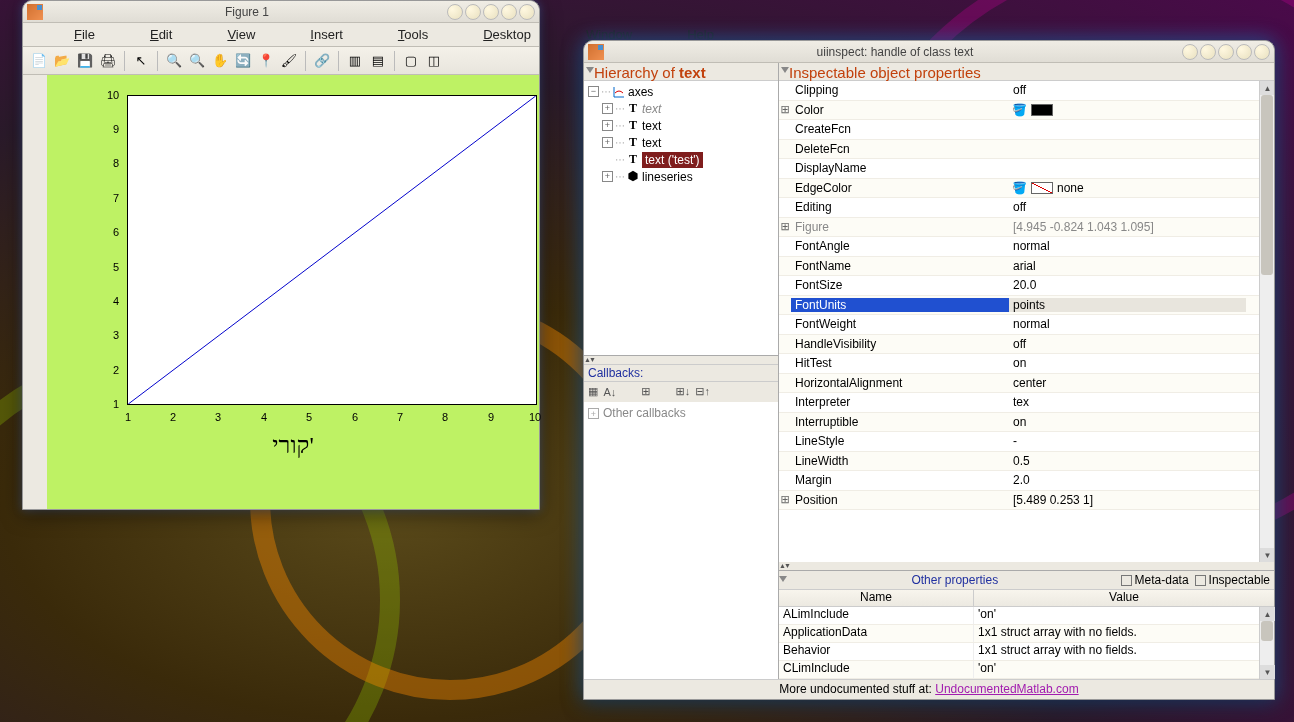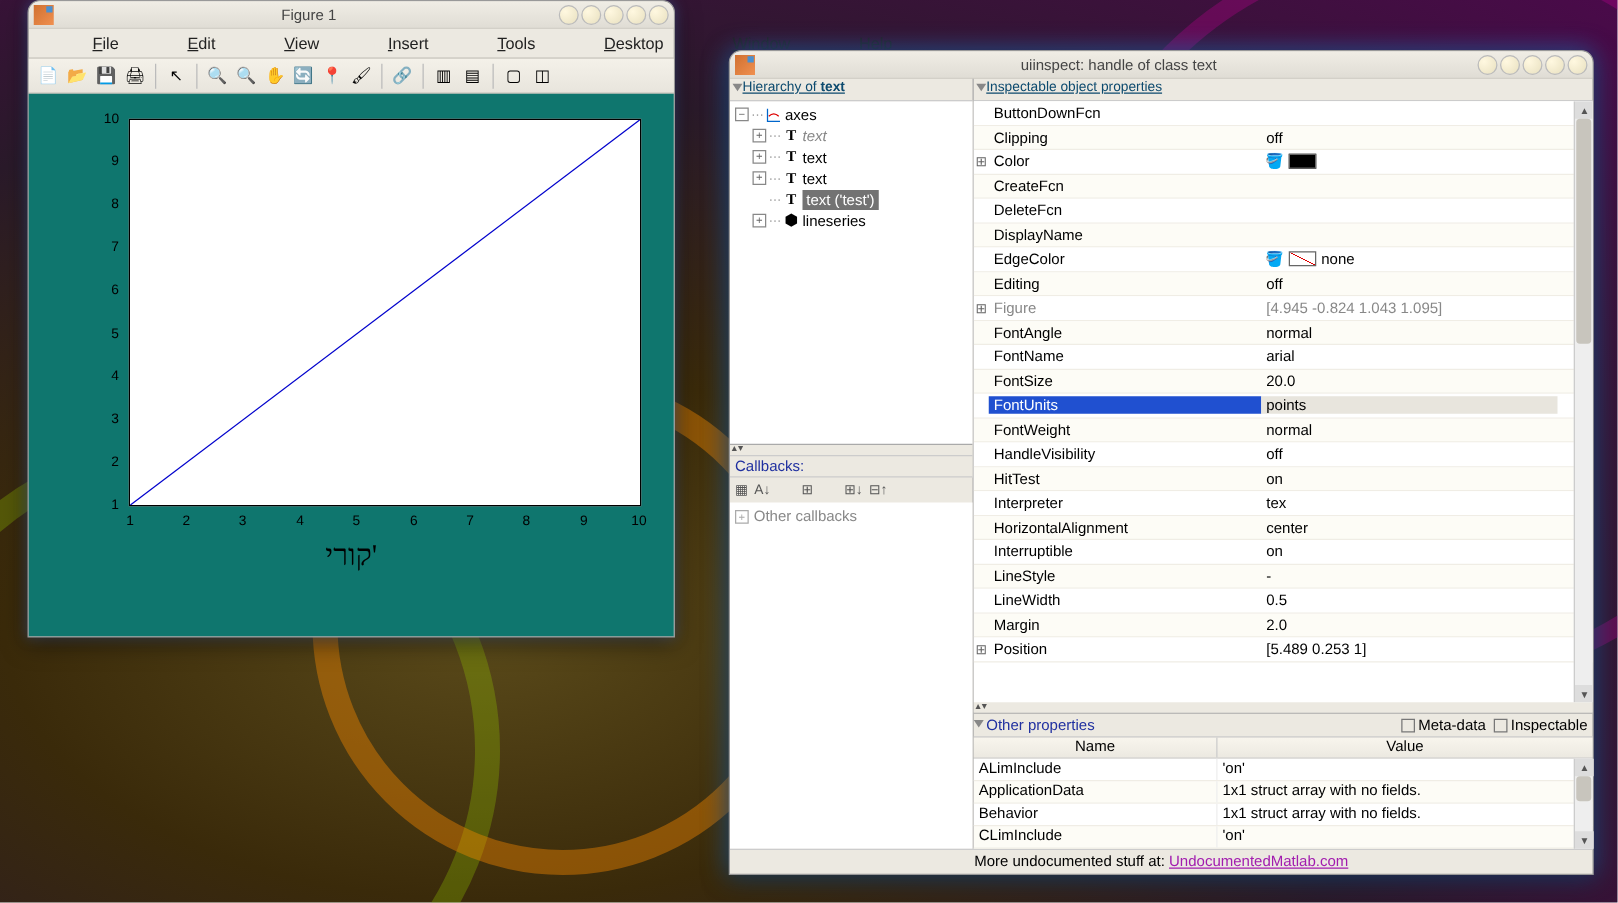--- a/index.html
+++ b/index.html
@@ -29,38 +29,38 @@
 .titlebtn { width: 16px; height: 16px; border-radius: 50%; background: radial-gradient(circle at 30% 30%, #fff8e0, #e8e0c0); border: 1px solid #bbb; }
 
 .menubar { height: 24px; display: flex; align-items: center; padding: 0 4px; border-bottom: 1px solid #c0bdb5; }
 .menubar span { padding: 2px 8px; color: #222; font-size: 13px; text-decoration: underline; text-decoration-color: transparent; margin-left: 39px; }
 .menubar span::first-letter { text-decoration: underline; }
 
 .toolbar { height: 28px; background: linear-gradient(#f4f1e9, #e8e5dd); border-bottom: 1px solid #c0bdb5; display: flex; align-items: center; padding: 0 6px; gap: 3px; }
 .sep { width: 1px; height: 20px; background: #bbb; margin: 0 3px; }
 .tbtn { width: 20px; height: 20px; display: flex; align-items: center; justify-content: center; border-radius: 2px; font-size: 13px; }
 
-.figure-canvas { flex: 1; background: #0f766e; padding: 10px; position: relative; }
+.figure-canvas { flex: 1; background: #bef264; padding: 10px; position: relative; margin-left: 24px; }
 .plot-box { position: absolute; left: 80px; top: 20px; width: 410px; height: 310px; background: #fff; border: 1px solid #000; }
 .plot-line { width: 100%; height: 100%; }
 .axis-label { position: absolute; font-size: 11px; color: #000; }
 .xlabel-text { position: absolute; left: 50%; transform: translateX(-50%); bottom: 50px; font-size: 24px; font-family: serif; }
 
 
 .uiinspect { left: 583px; top: 40px; width: 692px; height: 660px; box-shadow: 0 4px 20px rgba(0,0,0,0.5), 0 0 20px rgba(50,150,255,0.6); }
 .inspect-body { flex: 1; display: flex; }
 .left-col { width: 195px; border-right: 1px solid #aaa; display: flex; flex-direction: column; }
-.panel-header { height: 18px; font-size: 11px; color: #0c4a6e; padding: 1px 10px; border-bottom: 1px solid #ccc; position: relative; text-decoration: underline; }
+.panel-header { height: 18px; font-size: 15px; color: #c2410c; padding: 1px 10px; border-bottom: 1px solid #ccc; position: relative; }
 .panel-header::before { content: ""; position: absolute; left: 2px; top: 4px; width: 0; height: 0; border-left: 4px solid transparent; border-right: 4px solid transparent; border-top: 6px solid #888; }
 .tree { flex: 1; background: #fff; font-size: 12px; padding: 2px 0; border-bottom: 1px solid #aaa; }
 .tree-row { display: flex; align-items: center; height: 17px; padding-left: 4px; }
 .tree-toggle { width: 11px; height: 11px; border: 1px solid #888; font-size: 9px; line-height: 8px; text-align: center; margin-right: 2px; color: #666; }
 .tree-dots { color: #aaa; letter-spacing: -1px; font-size: 10px; }
 .tree-icon { width: 14px; height: 14px; margin: 0 2px; display:flex;align-items:center;justify-content:center;font-weight:bold;font-family:serif; }
-.tree-sel { background: #737373; color: #fff; padding: 1px 3px; }
+.tree-sel { background: #7f1d1d; color: #fff; padding: 1px 3px; }
 .tree-italic { color: #888; font-style: italic; }
 .splitter { height: 8px; background: #ece9e1; position: relative; }
 .splitter::before { content: "▲▼"; position: absolute; left: 0px; font-size: 7px; letter-spacing: -2px; color: #555; }
 .callbacks-header { height: 18px; background: #ece9e1; font-size: 12px; color: #2030a0; padding: 1px 4px; border-top: 1px solid #ccc; border-bottom: 1px solid #ccc; }
 .callback-toolbar { height: 20px; display: flex; align-items: center; gap: 5px; padding: 0 4px; }
 .cbt { font-size: 11px; color: #555; }
 .callback-body { flex: 1; background: #fff; padding: 4px; }
 .other-cb { color: #888; font-size: 12px; }
 .cb-plus { width: 11px; height: 11px; border: 1px solid #aaa; display: inline-flex; align-items: center; justify-content: center; font-size: 9px; color: #aaa; margin-right: 4px; }
 
@@ -78,21 +78,21 @@
 .prop-disabled { color: #888; }
 .dd { width: 10px; color: #555; font-size: 8px; }
 .swatch { width: 22px; height: 12px; border: 1px solid #666; }
 .color-btn { width: 14px; height: 14px; display:flex;align-items:center;justify-content:center; }
 .scrollbar { position: absolute; right: 0; top: 0; width: 15px; height: 100%; background: #eee; border-left: 1px solid #ccc; }
 .scroll-thumb { position: absolute; left: 1px; right: 1px; top: 14px; height: 180px; background: #c8c5bd; border-radius: 3px; }
 .scroll-arrow { position: absolute; left: 0; width: 15px; height: 14px; background: #ddd; display:flex;align-items:center;justify-content:center;font-size:8px;color:#555; }
 
 .other-props { border-top: 1px solid #aaa; }
 .other-header { display: flex; align-items: center; height: 18px; font-size: 12px; padding: 0 4px; }
-.other-title { color: #2030a0; flex: 1; padding-left: 6px; position: relative; }
+.other-title { color: #2030a0; flex: 1; padding-left: 6px; position: relative; text-align: center; }
 .other-title::before { content: ""; position: absolute; left: -4px; top: 3px; width: 0; height: 0; border-left: 4px solid transparent; border-right: 4px solid transparent; border-top: 6px solid #888; }
 .chk { width: 11px; height: 11px; border: 1px solid #777; margin-right: 3px; }
 .other-cols { display: flex; height: 18px; background: linear-gradient(#f8f5ed, #ece9e1); border-top: 1px solid #ccc; border-bottom: 1px solid #ccc; font-size: 12px; }
 .other-col-name { width: 195px; text-align: center; border-right: 1px solid #ccc; }
 .other-col-value { flex: 1; text-align: center; }
 .other-row { display: flex; height: 18px; font-size: 12px; background: #fff; border-bottom: 1px solid #f0ede5; }
 .other-row-odd { background: #fdfcf6; }
 .other-row > :first-child { width: 195px; padding-left: 4px; border-right: 1px solid #eee; }
 .other-row > :last-child { flex: 1; padding-left: 4px; }
 
@@ -257,28 +257,20 @@
       <div class="callback-body">
         <div class="other-cb">
           <span class="cb-plus">+</span><span>Other callbacks</span>
         </div>
       </div>
     </div>
     <div class="right-col">
       <div class="panel-header">Inspectable object properties</div>
       <div class="props-table" id="props-table">
 
-        <div class="prop-row">
-            <div class="prop-expand"></div>
-            <div class="prop-name">ButtonDownFcn</div>
-            <div class="prop-value"></div>
-            <div style="width: 28px; display: flex; justify-content: flex-end;">
-              <span class="prop-edit">✎</span>
-            </div>
-          </div>
           <div class="prop-row">
             <div class="prop-expand"></div>
             <div class="prop-name">Clipping</div>
             <div class="prop-value">off</div>
             <div style="width: 28px; display: flex; justify-content: flex-end;">
               <span class="dd">▼</span>
             </div>
           </div>
           <div class="prop-row">
             <div class="prop-expand">⊞</div>
@@ -388,30 +380,30 @@
           <div class="prop-row">
             <div class="prop-expand"></div>
             <div class="prop-name">HitTest</div>
             <div class="prop-value">on</div>
             <div style="width: 28px; display: flex; justify-content: flex-end;">
               <span class="dd">▼</span>
             </div>
           </div>
           <div class="prop-row">
             <div class="prop-expand"></div>
+            <div class="prop-name">HorizontalAlignment</div>
+            <div class="prop-value">center</div>
+            <div style="width: 28px; display: flex; justify-content: flex-end;">
+              <span class="dd">▼</span>
+            </div>
+          </div>
+          <div class="prop-row">
+            <div class="prop-expand"></div>
             <div class="prop-name">Interpreter</div>
             <div class="prop-value">tex</div>
-            <div style="width: 28px; display: flex; justify-content: flex-end;">
-              <span class="dd">▼</span>
-            </div>
-          </div>
-          <div class="prop-row">
-            <div class="prop-expand"></div>
-            <div class="prop-name">HorizontalAlignment</div>
-            <div class="prop-value">center</div>
             <div style="width: 28px; display: flex; justify-content: flex-end;">
               <span class="dd">▼</span>
             </div>
           </div>
           <div class="prop-row">
             <div class="prop-expand"></div>
             <div class="prop-name">Interruptible</div>
             <div class="prop-value">on</div>
             <div style="width: 28px; display: flex; justify-content: flex-end;">
               <span class="dd">▼</span>

